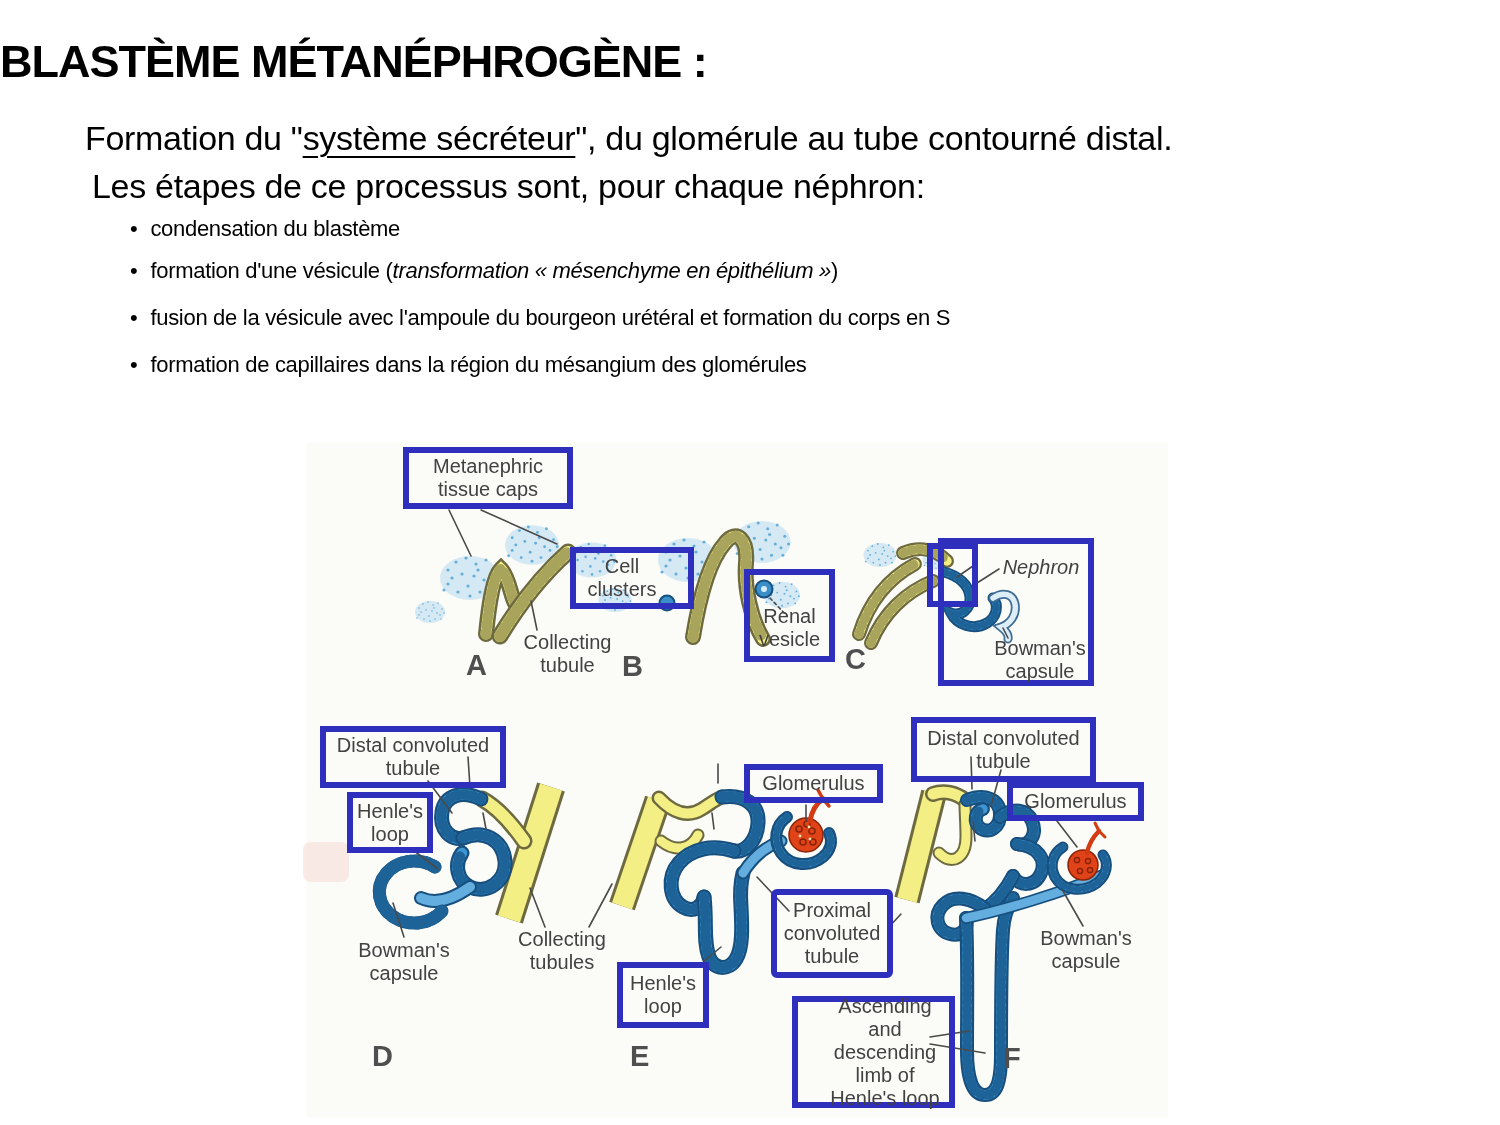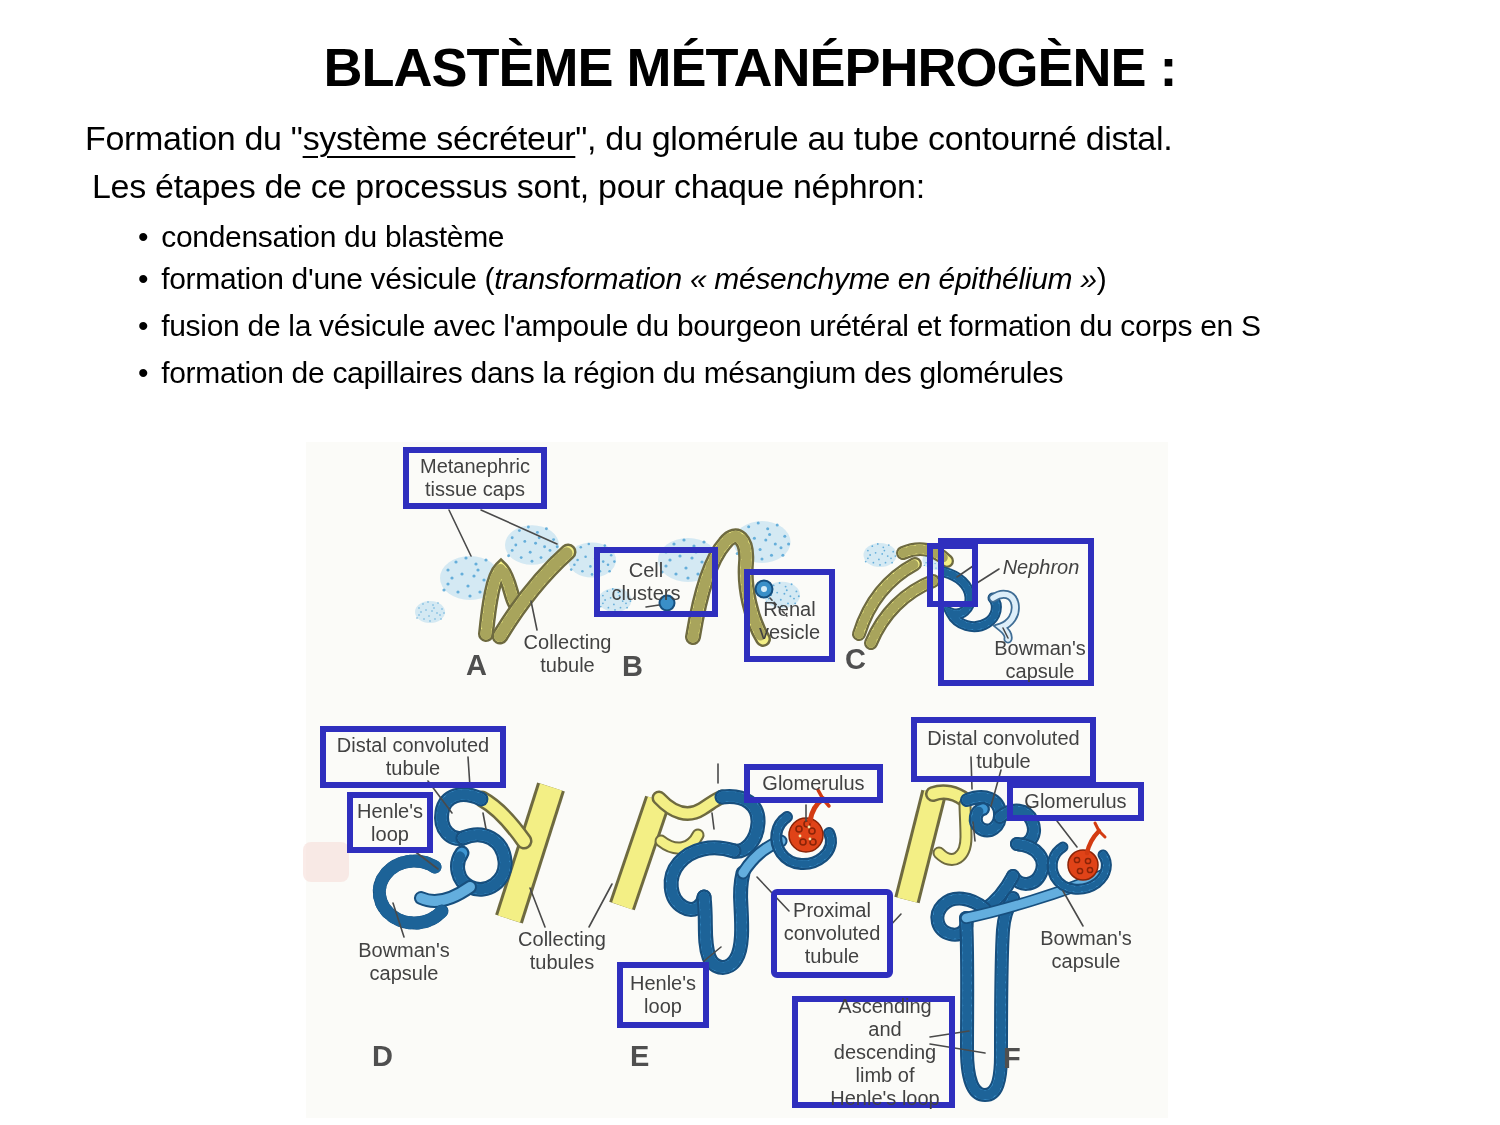--- a/index.html
+++ b/index.html
@@ -1,26 +1,26 @@
 <!DOCTYPE html>
 <html style="--box-border: #2f2fbe; --tubule-yellow: #f3ef85; --nephron-blue: #3e96d2; --glomerulus-red: #e04318; --speckle-blue: #5fb2e2; --label-text: #424242;"><head>
 <meta charset="utf-8">
 <style>
   html,body{margin:0;padding:0;background:#ffffff;}
   body{width:1500px;height:1125px;position:relative;overflow:hidden;
        font-family:"Liberation Sans", sans-serif;color:#000;}
   .page{position:absolute;inset:0;}
-  .title{position:absolute;left:0;right:0;top:36px;text-align:center;
-         font-size:54px;font-weight:bold;letter-spacing:-1px;color:#000;}
+  .title{position:absolute;left:0;right:0;top:36px;
+         font-size:45px;font-weight:bold;letter-spacing:-1px;color:#000;}
   .intro{position:absolute;left:85px;top:114px;font-size:34px;letter-spacing:-0.3px;}
   .intro p{margin:0;line-height:48px;white-space:nowrap;}
   .intro p.l2{margin-left:7px;}
   .u{text-decoration:underline;text-underline-offset:6px;text-decoration-thickness:2px;}
-  ul.bullets{position:absolute;left:130px;top:212px;margin:8px;padding:0;list-style:none;
-             font-size:30px;letter-spacing:-0.3px;}
+  ul.bullets{position:absolute;left:130px;top:212px;margin:0;padding:0;list-style:none;
+             font-size:22px;letter-spacing:-0.3px;}
   ul.bullets li{line-height:34px;margin:0 0 13px 0;white-space:nowrap;}
   ul.bullets li:first-child{margin-bottom:8px;}
   ul.bullets li::before{content:"•";margin-right:13px;}
   .it{font-style:italic;}
   .figure{position:absolute;inset:0;}
   .scanbg{position:absolute;left:306px;top:442px;width:862px;height:676px;background:#fbfbf8;}
   .pink{position:absolute;left:303px;top:842px;width:46px;height:40px;background:#f5dbd5;
         opacity:.55;border-radius:8px;}
   svg.fig{position:absolute;left:300px;top:430px;}
   .bbox{position:absolute;border:6px solid var(--box-border,#2f2fbe);box-sizing:border-box;
@@ -265,25 +265,25 @@
         <line class="lead" x1="704" y1="961" x2="721" y2="947"></line>
         <line class="lead" x1="971" y1="757" x2="972" y2="789" marker-end="url(#ah)"></line>
         <line class="lead" x1="1001" y1="770" x2="991" y2="806"></line>
         <line class="lead" x1="1057" y1="821" x2="1077" y2="847"></line>
         <line class="lead" x1="1083" y1="926" x2="1063" y2="891"></line>
         <line class="lead" x1="930" y1="1037" x2="969" y2="1031"></line>
         <line class="lead" x1="930" y1="1044" x2="985" y2="1053"></line>
       </g>
     </svg>
 
-    <div class="bbox" style="left:403px;top:447px;width:144px;height:62px;">Metanephric
+    <div class="bbox" style="left:403px;top:447px;width:170px;height:62px;">Metanephric
 tissue caps</div>
-    <div class="bbox" style="left:570px;top:547px;width:124px;height:70px;padding-right:20px;margin-left:24px;">Cell
+    <div class="bbox" style="left:570px;top:547px;width:124px;height:62px;padding-right:20px;">Cell
 clusters</div>
-    <div class="bbox" style="left:744px;top:569px;width:91px;height:93px;align-items:flex-end;padding-bottom:12px;">Renal
+    <div class="bbox" style="left:744px;top:569px;width:91px;height:93px;align-items:flex-end;padding-bottom:5px;">Renal
 vesicle</div>
     <div class="bbox" style="left:927px;top:543px;width:51px;height:64px;"></div>
     <div class="bbox" style="left:938px;top:538px;width:156px;height:148px;"></div>
     <div class="fig-label" style="left:995px;top:556px;width:92px;font-style:italic;">Nephron</div>
     <div class="fig-label" style="left:988px;top:637px;width:104px;">Bowman's
 capsule</div>
     <div class="fig-label" style="left:510px;top:631px;width:115px;">Collecting
 tubule</div>
 
     <div class="bbox" style="left:320px;top:726px;width:186px;height:62px;">Distal convoluted

